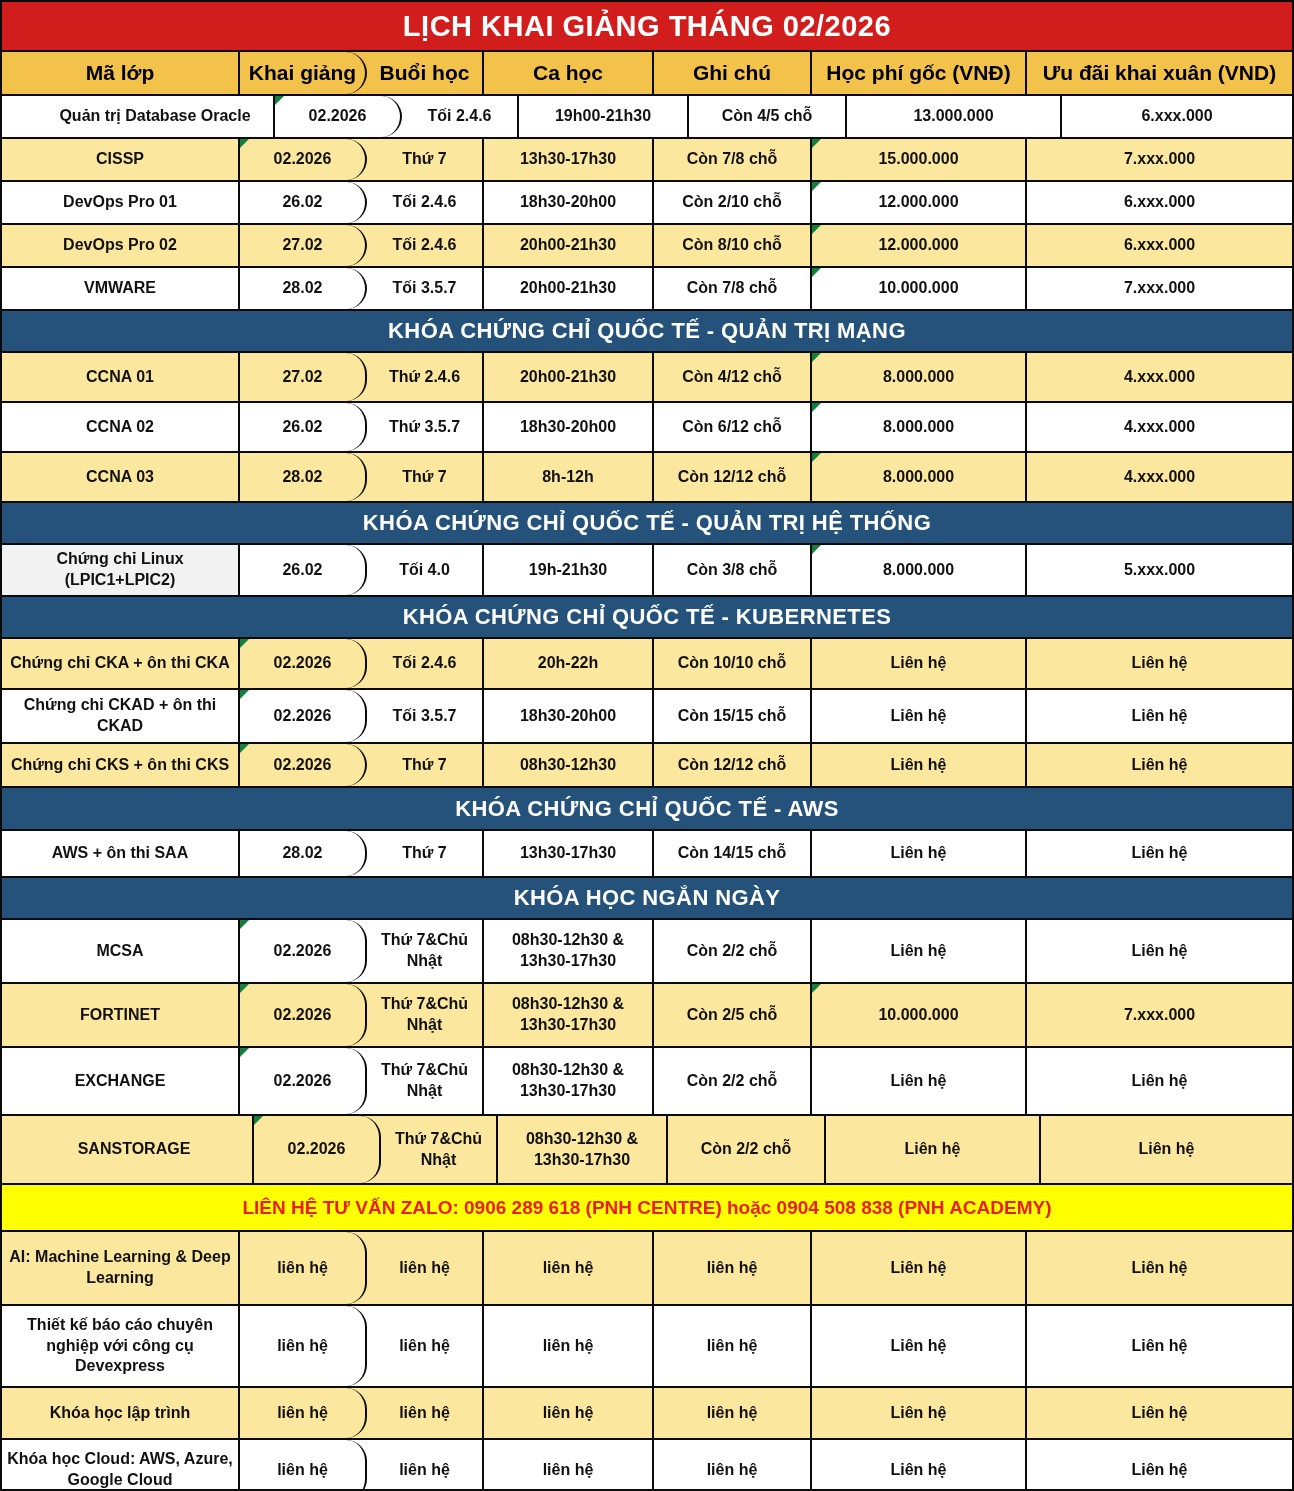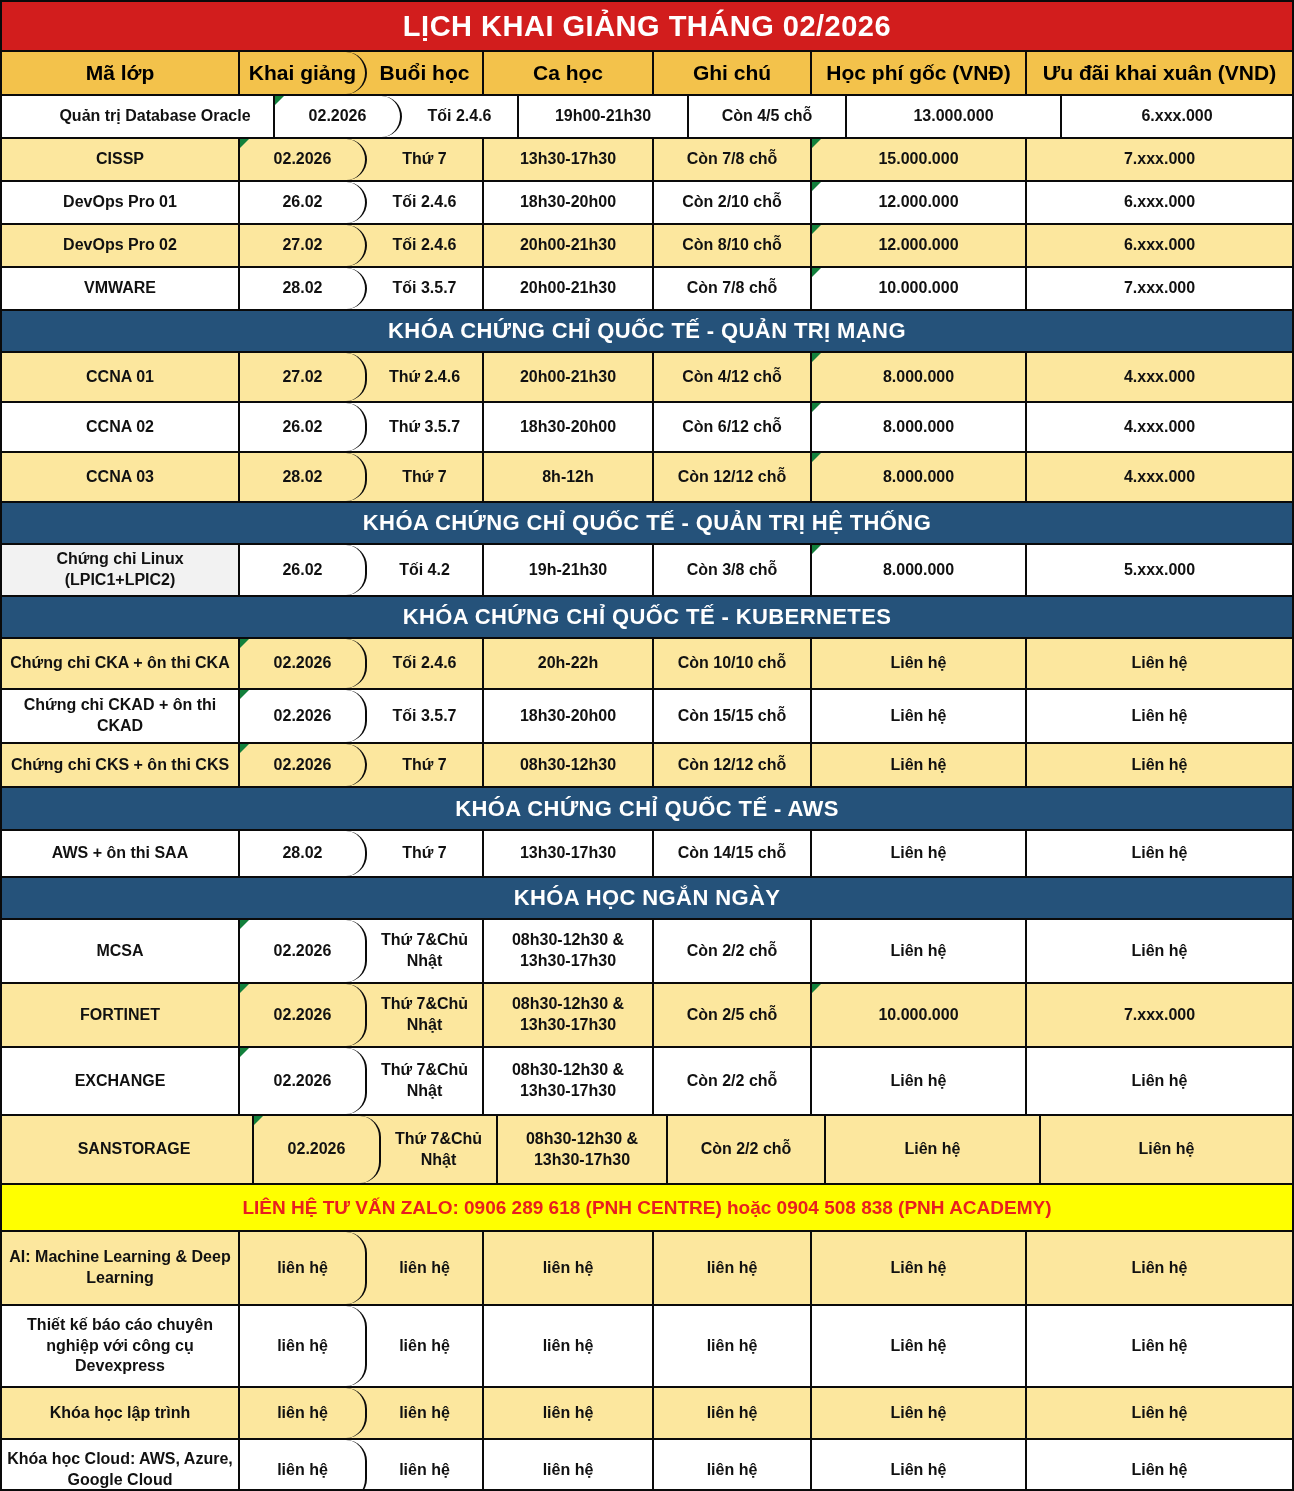--- a/index.html
+++ b/index.html
@@ -108,21 +108,21 @@
         <div class="cell c3"><span>8h-12h</span></div>
         <div class="cell c4"><span>Còn 12/12 chỗ</span></div>
         <div class="cell c5"><span class="tri"></span><span>8.000.000</span></div>
         <div class="cell c6"><span>4.xxx.000</span></div>
       </div>
       <div class="section" style="height: 40px;">KHÓA CHỨNG CHỈ QUỐC TẾ - QUẢN TRỊ HỆ THỐNG</div>
       <div class="row bg-white" style="height: 50px;">
         <div class="cell c0 gray"><span>Chứng chỉ Linux
 (LPIC1+LPIC2)</span></div>
         <div class="cell c1"><span>26.02</span></div>
-        <div class="cell c2"><span>Tối 4.2</span></div>
+        <div class="cell c2"><span>Tối 4.0</span></div>
         <div class="cell c3"><span>19h-21h30</span></div>
         <div class="cell c4"><span>Còn 3/8 chỗ</span></div>
         <div class="cell c5"><span class="tri"></span><span>8.000.000</span></div>
         <div class="cell c6"><span>5.xxx.000</span></div>
       </div>
       <div class="section" style="height: 40px;">KHÓA CHỨNG CHỈ QUỐC TẾ - KUBERNETES</div>
       <div class="row bg-yellow" style="height: 49px;">
         <div class="cell c0"><span>Chứng chỉ CKA + ôn thi CKA</span></div>
         <div class="cell c1"><span class="tri"></span><span>02.2026</span></div>
         <div class="cell c2"><span>Tối 2.4.6</span></div>

